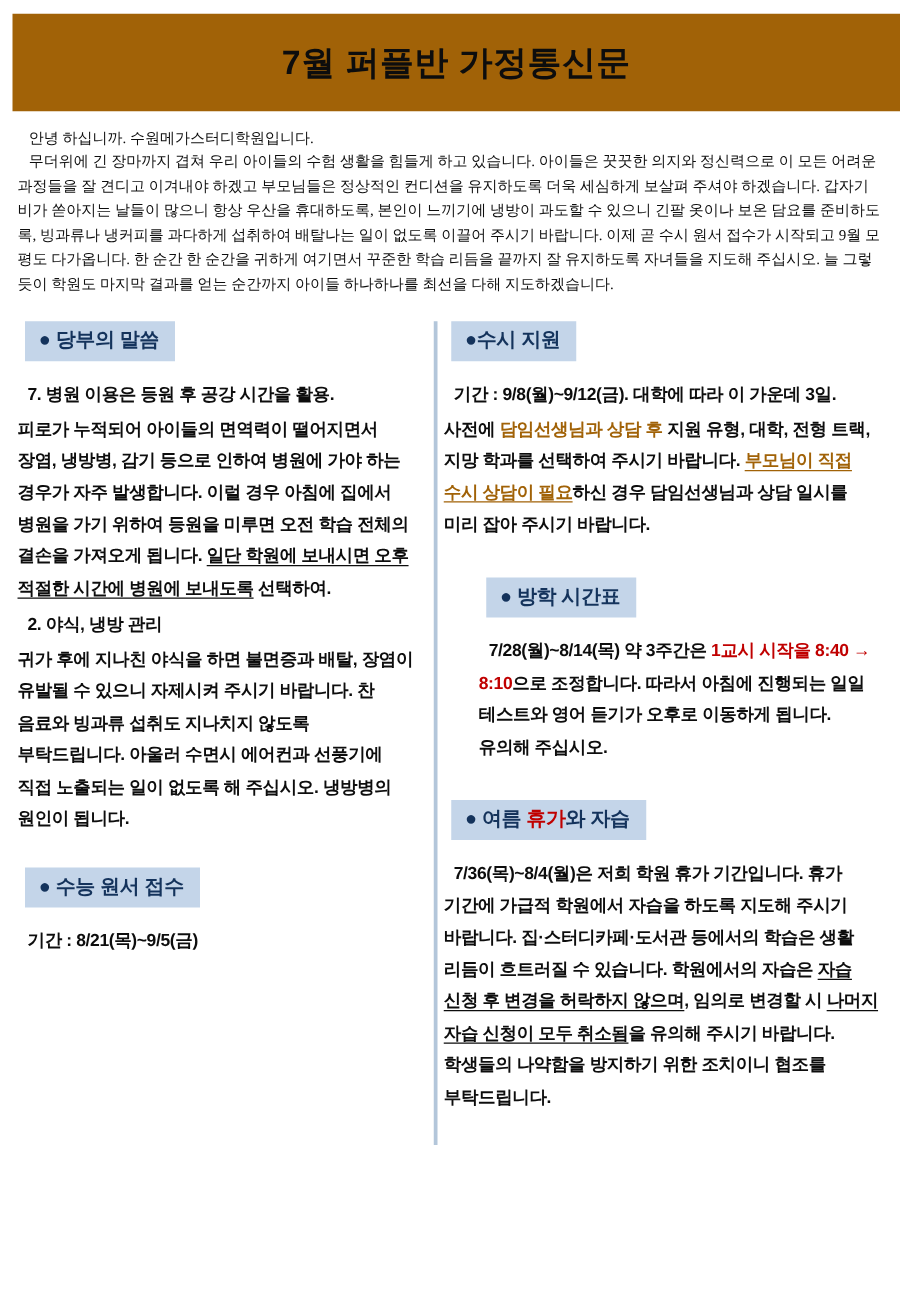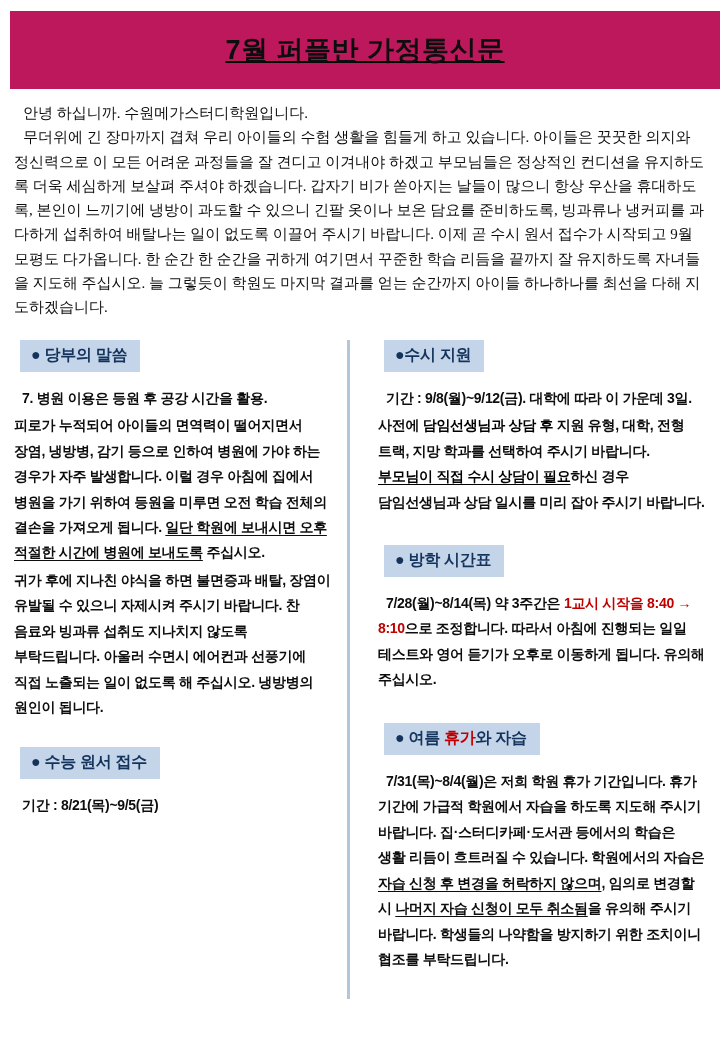--- a/index.html
+++ b/index.html
@@ -4,51 +4,51 @@
 <style>
   html,body { margin:0; padding:0; background:#ffffff; }
   .page {
     position:relative; width:720px; height:1040px; margin:0 auto;
     background:#ffffff; overflow:hidden;
     font-family:"Liberation Sans", sans-serif;
   }
   
   .title-band {
     margin:11px 0 0 10px; width:710px; height:78px;
-    background:#be185d; display:flex; align-items:center; justify-content:center;text-decoration:underline;
+    background:#a16207; display:flex; align-items:center; justify-content:center;
   }
   .title-band h1 {
     margin:0; font-size:27px; font-weight:bold; color:#0d0d0d;
     letter-spacing:0.5px; font-family:"Liberation Sans", sans-serif;
   }
   
   .intro {
     margin:12px 14px 0 14px;
     font-family:"Liberation Serif", serif;
-    font-size:15px; line-height:1.62; color:#0d0d0d;
+    font-size:12px; line-height:1.62; color:#0d0d0d;
   }
   .intro p { margin:0; text-indent:9px; }
   
   .columns { display:flex; margin:20px 14px 0 14px; }
   .col-left  { width:333px; flex:0 0 333px; padding-right:14px; box-sizing:border-box; }
   .col-divider { flex:0 0 3px; background:#b3c6da; }
-  .col-right { flex:1; padding-left:28px; box-sizing:border-box; }
+  .col-right { flex:1; padding-left:5px; box-sizing:border-box; }
   .sec-header {
     display:inline-block; background:#c4d5e9; color:#14335c;
     font-weight:bold; font-size:16px; padding:5px 13px 6px 11px;
     margin:0 0 10px 6px; letter-spacing:-0.3px;
   }
   .sec { margin-bottom:26px; }
   .sec p {
     margin:0 0 2px 0; font-size:14px; font-weight:bold; color:#0d0d0d;
     line-height:1.82; letter-spacing:-0.3px; word-break:keep-all;
   }
   .sec p.lead { text-indent:8px; margin-top:4px; }
   .u    { text-decoration:underline; text-underline-offset:3px; }
-  .blue { color:#000000; }
+  .blue { color:#a16207; }
   .red  { color:#c00000; }
 </style>
 </head>
 <body>
 
 <div class="page">
 
   <div class="title-band">
     <h1>7월 퍼플반 가정통신문</h1>
   </div>
@@ -57,45 +57,46 @@
     <p>안녕 하십니까. 수원메가스터디학원입니다.</p>
     <p>무더위에 긴 장마까지 겹쳐 우리 아이들의 수험 생활을 힘들게 하고 있습니다.  아이들은 꿋꿋한 의지와 정신력으로 이 모든 어려운 과정들을 잘 견디고 이겨내야 하겠고 부모님들은 정상적인 컨디션을 유지하도록 더욱 세심하게 보살펴 주셔야 하겠습니다.  갑자기 비가 쏟아지는 날들이 많으니 항상 우산을 휴대하도록, 본인이 느끼기에 냉방이 과도할 수 있으니 긴팔 옷이나 보온 담요를 준비하도록, 빙과류나 냉커피를 과다하게 섭취하여 배탈나는 일이 없도록 이끌어 주시기 바랍니다.  이제 곧 수시 원서 접수가 시작되고 9월 모평도 다가옵니다.  한 순간 한 순간을 귀하게 여기면서 꾸준한 학습 리듬을 끝까지 잘 유지하도록 자녀들을 지도해 주십시오.  늘 그렇듯이 학원도 마지막 결과를 얻는 순간까지 아이들 하나하나를 최선을 다해 지도하겠습니다.</p>
   </div>
 
   <div class="columns">
 
     <div class="col-left">
       <div class="sec">
         <div class="sec-header"><span>● 당부의 말씀</span></div>
         <p class="lead"><span>7. 병원 이용은 등원 후 공강 시간을 활용.</span></p>
-        <p><span>피로가 누적되어 아이들의 면역력이 떨어지면서 장염, 냉방병, 감기 등으로 인하여 병원에 가야 하는 경우가 자주 발생합니다.  이럴 경우 아침에 집에서 병원을 가기 위하여 등원을 미루면 오전 학습 전체의 결손을 가져오게 됩니다. </span><span class="u">일단 학원에 보내시면 오후 적절한 시간에 병원에 보내도록</span><span> 주십시오.</span></p>
+        <p><span>피로가 누적되어 아이들의 면역력이 떨어지면서 장염, 냉방병, 감기 등으로 인하여 병원에 가야 하는 경우가 자주 발생합니다.  이럴 경우 아침에 집에서 병원을 가기 위하여 등원을 미루면 오전 학습 전체의 결손을 가져오게 됩니다. </span><span class="u">일단 학원에 보내시면 오후 적절한 시간에 병원에 보내도록</span><span> 선택하여.</span></p>
+        <p class="lead"><span>2. 야식, 냉방 관리</span></p>
         <p><span>귀가 후에 지나친 야식을 하면 불면증과 배탈, 장염이 유발될 수 있으니 자제시켜 주시기 바랍니다.  찬 음료와 빙과류 섭취도 지나치지 않도록 부탁드립니다.  아울러 수면시 에어컨과 선풍기에 직접 노출되는 일이 없도록 해 주십시오. 냉방병의 원인이 됩니다.</span></p>
       </div>
 
       <div class="sec" style="">
         <div class="sec-header"><span>● 수능 원서 접수</span></div>
         <p class="lead"><span>기간 : 8/21(목)~9/5(금)</span></p>
       </div>
     </div>
 
     <div class="col-divider"></div>
 
     <div class="col-right">
       <div class="sec">
         <div class="sec-header"><span>●수시 지원</span></div>
         <p class="lead"><span>기간 : 9/8(월)~9/12(금). 대학에 따라 이 가운데 3일.</span></p>
         <p><span>사전에 </span><span class="blue">담임선생님과 상담 후</span><span> 지원 유형, 대학, 전형 트랙, 지망 학과를 선택하여 주시기 바랍니다.  </span><span class="blue u">부모님이 직접 수시 상담이 필요</span><span>하신 경우 담임선생님과 상담 일시를 미리 잡아 주시기 바랍니다.</span></p>
       </div>
 
-      <div class="sec" style="margin-top:30px;">
+      <div class="sec" style="margin-top:30px;margin-left:28px;">
         <div class="sec-header"><span>● 방학 시간표</span></div>
         <p class="lead"><span>7/28(월)~8/14(목)  약 3주간은 </span><span class="red">1교시 시작을 8:40 → 8:10</span><span>으로 조정합니다.  따라서 아침에 진행되는 일일 테스트와 영어 듣기가 오후로 이동하게 됩니다. 유의해 주십시오.</span></p>
       </div>
 
       <div class="sec" style="margin-top:30px;">
         <div class="sec-header"><span>● 여름 </span><span class="red">휴가</span><span>와 자습</span></div>
-        <p class="lead"><span>7/31(목)~8/4(월)은 저희 학원 휴가 기간입니다.  휴가 기간에 가급적 학원에서 자습을 하도록 지도해 주시기 바랍니다.  집·스터디카페·도서관 등에서의 학습은 생활 리듬이 흐트러질 수 있습니다.  학원에서의 자습은 </span><span class="u">자습 신청 후 변경을 허락하지 않으며</span><span>, 임의로 변경할 시 </span><span class="u">나머지 자습 신청이 모두 취소됨</span><span>을 유의해 주시기 바랍니다.  학생들의 나약함을 방지하기 위한 조치이니 협조를 부탁드립니다.</span></p>
+        <p class="lead"><span>7/36(목)~8/4(월)은 저희 학원 휴가 기간입니다.  휴가 기간에 가급적 학원에서 자습을 하도록 지도해 주시기 바랍니다.  집·스터디카페·도서관 등에서의 학습은 생활 리듬이 흐트러질 수 있습니다.  학원에서의 자습은 </span><span class="u">자습 신청 후 변경을 허락하지 않으며</span><span>, 임의로 변경할 시 </span><span class="u">나머지 자습 신청이 모두 취소됨</span><span>을 유의해 주시기 바랍니다.  학생들의 나약함을 방지하기 위한 조치이니 협조를 부탁드립니다.</span></p>
       </div>
     </div>
 
   </div>
 
 </div>
 
 </body></html>

